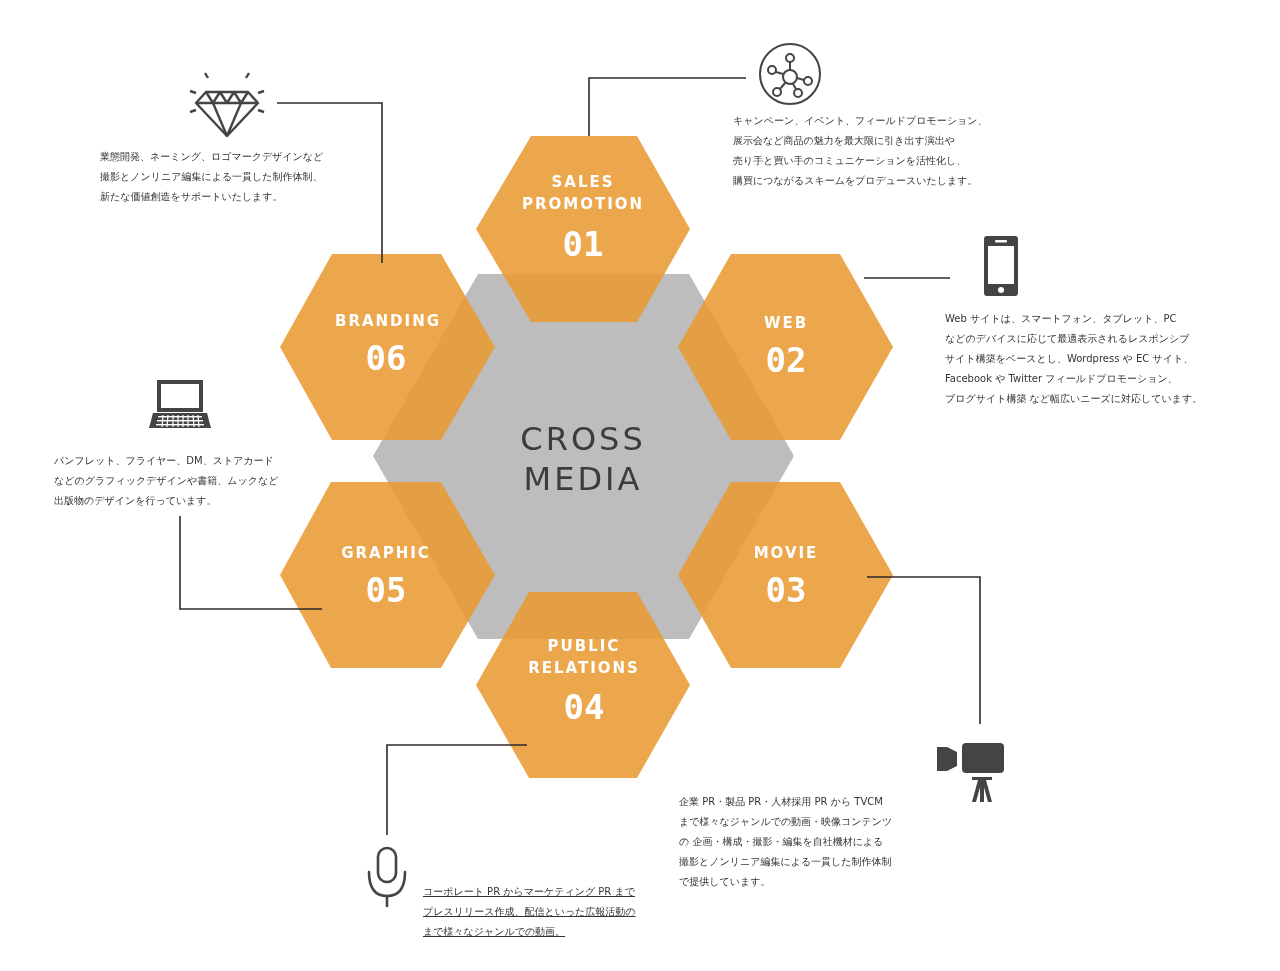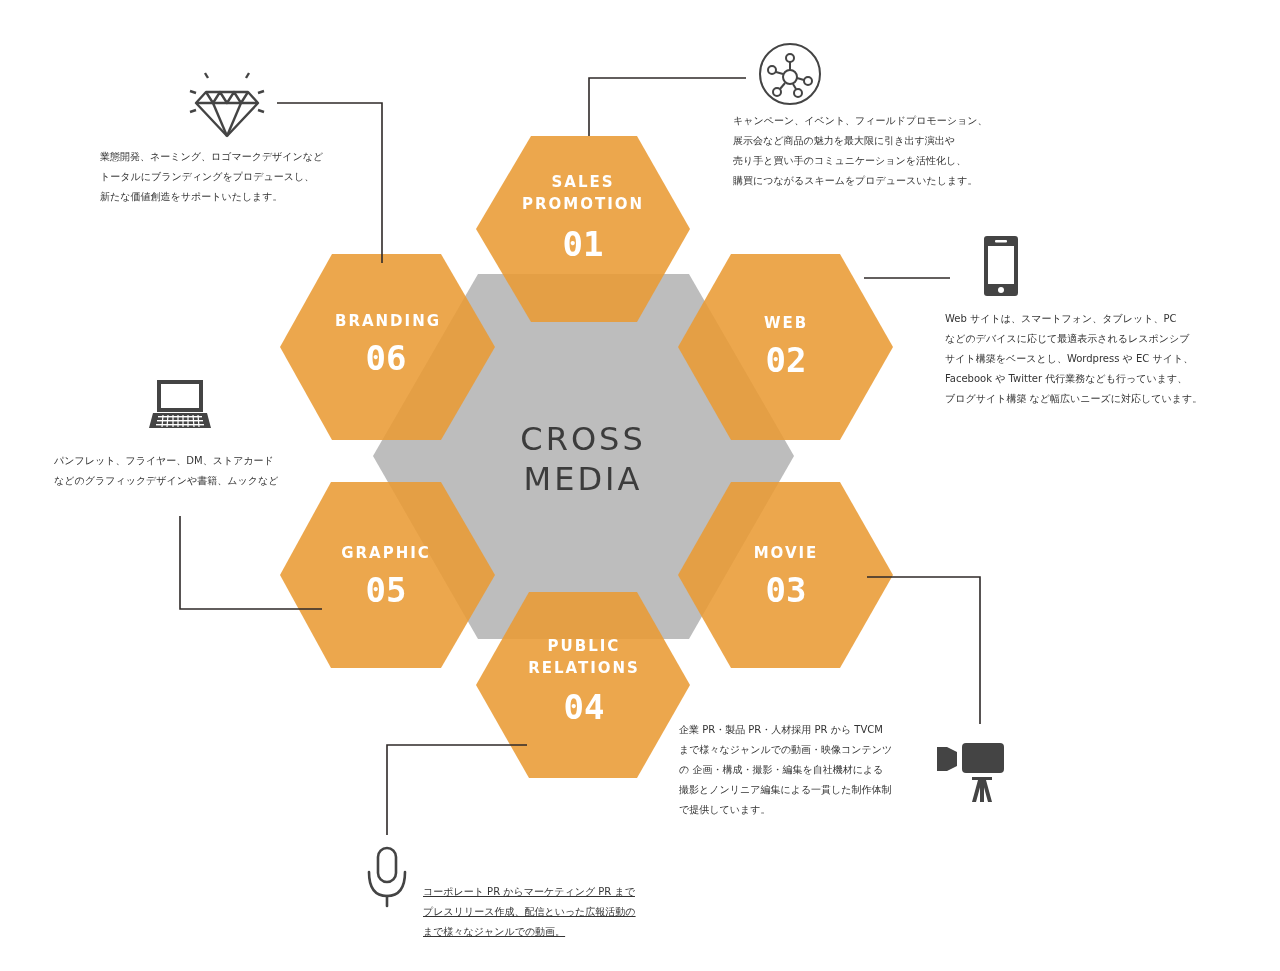--- a/index.html
+++ b/index.html
@@ -128,45 +128,46 @@
 
   <g stroke="#444" stroke-width="2.6" fill="none" stroke-linecap="round">
     <rect x="378" y="848" width="18" height="34" rx="9"></rect>
     <path d="M369,872 q0,24 18,24 q18,0 18,-24"></path>
     <line x1="387" y1="896" x2="387" y2="906"></line>
   </g>
 </svg>
 
 <div class="desc" style="left:100px; top:147px;">
   <div>業態開発、ネーミング、ロゴマークデザインなど</div>
-  <div>トータルにブランディングをプロデュースし、</div>
+  <div>撮影とノンリニア編集による一貫した制作体制、</div>
   <div>新たな価値創造をサポートいたします。</div>
 </div>
 
 <div class="desc" style="left:733px; top:111px;">
   <div>キャンペーン、イベント、フィールドプロモーション、</div>
   <div>展示会など商品の魅力を最大限に引き出す演出や</div>
   <div>売り手と買い手のコミュニケーションを活性化し、</div>
   <div>購買につながるスキームをプロデュースいたします。</div>
 </div>
 
 <div class="desc" style="left:945px; top:309px;">
   <div>Web サイトは、スマートフォン、タブレット、PC</div>
   <div>などのデバイスに応じて最適表示されるレスポンシブ</div>
   <div>サイト構築をベースとし、Wordpress や EC サイト、</div>
-  <div>Facebook や Twitter 代行業務なども行っています、</div>
+  <div>Facebook や Twitter フィールドプロモーション、</div>
   <div>ブログサイト構築 など幅広いニーズに対応しています。</div>
 </div>
 
 <div class="desc" style="left:54px; top:451px;">
   <div>パンフレット、フライヤー、DM、ストアカード</div>
   <div>などのグラフィックデザインや書籍、ムックなど</div>
+  <div>出版物のデザインを行っています。</div>
 </div>
 
-<div class="desc" style="left:679px; top:720px;">
+<div class="desc" style="left:679px; top:792px;">
   <div>企業 PR・製品 PR・人材採用 PR から TVCM</div>
   <div>まで様々なジャンルでの動画・映像コンテンツ</div>
   <div>の 企画・構成・撮影・編集を自社機材による</div>
   <div>撮影とノンリニア編集による一貫した制作体制</div>
   <div>で提供しています。</div>
 </div>
 
 <div class="desc" style="left:423px; top:882px;text-decoration:underline;">
   <div>コーポレート PR からマーケティング PR まで</div>
   <div>プレスリリース作成、配信といった広報活動の</div>

